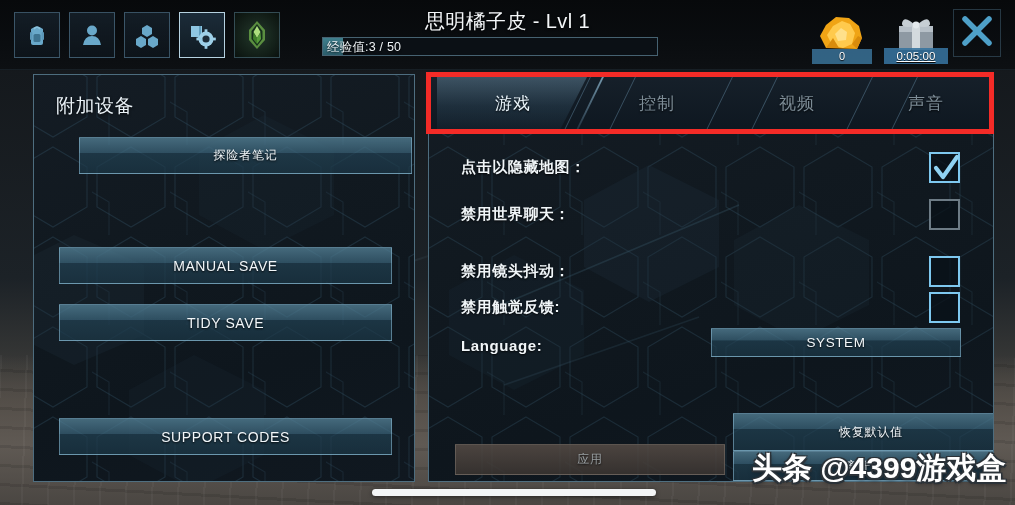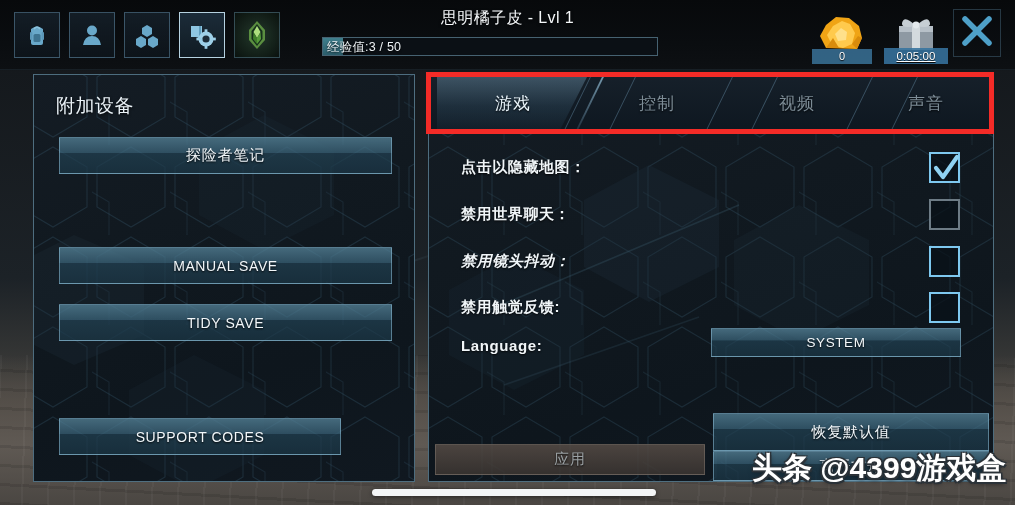--- a/index.html
+++ b/index.html
@@ -64,21 +64,21 @@
   .icon-btn.gem {
     border-color: rgba(90,130,150,.5);
     background: radial-gradient(circle at 50% 50%, rgba(40,64,48,.85), rgba(10,18,14,.9));
   }
   .icon-btn svg { display: block; }
 
   
   .title {
     position: absolute; left: 0; right: 0; top: 8px;
     text-align: center;
-    color: #f4f7f9; font-size: 16px; letter-spacing: .4px;
+    color: #f4f7f9; font-size: 20px; letter-spacing: .4px;
     text-shadow: 0 1px 3px rgba(0,0,0,.9);
   }
   .xpbar {
     position: absolute; left: 322px; top: 37px;
     width: 336px; height: 19px;
     border: 1px solid rgba(120,165,190,.55);
     background: #0b1015;
     overflow: hidden;
   }
   .xpfill {
@@ -135,21 +135,21 @@
 
   .gbtn {
     position: absolute;
     border: 1px solid rgba(140,190,215,.55);
     background: linear-gradient(180deg, rgba(86,132,154,.75) 0%, rgba(58,100,122,.72) 42%, rgba(34,66,84,.70) 43%, rgba(28,56,72,.70) 100%);
     color: #f2f7fa;
     display: flex; align-items: center; justify-content: center;
     font-size: 14px; letter-spacing: .6px;
     text-shadow: 0 1px 2px rgba(0,0,0,.85);
   }
-  .gbtn.cn { font-size: 15px; letter-spacing: .8px; }
+  .gbtn.cn { font-size: 12px; letter-spacing: .8px; margin-left: 20px; }
   .gbtn.disabled {
     background: linear-gradient(180deg, rgba(86,76,70,.85), rgba(60,54,50,.85));
     border-color: rgba(130,120,112,.5);
     color: #9aa0a3;
     font-family: Liberation Serif, serif;
   }
 
   
   #right-panel { left: 428px; top: 74px; width: 566px; height: 408px; }
 
@@ -361,21 +361,21 @@
     </div>
 
     <div class="panel-title">附加设备</div>
 
     <div class="gbtn cn" style="left:25px; top:62px; width:333px; height:37px;">探险者笔记</div>
 
     <div class="gbtn" style="left:25px; top:172px; width:333px; height:37px;">MANUAL SAVE</div>
 
     <div class="gbtn" style="left:25px; top:229px; width:333px; height:37px;">TIDY SAVE</div>
 
-    <div class="gbtn" style="left:25px; top:343px; width:282px; height:37px;">SUPPORT CODES</div>
+    <div class="gbtn" style="left:25px; top:343px; width:333px; height:37px;">SUPPORT CODES</div>
   </div>
 
   <div class="panel" id="right-panel">
     <div class="hexbg">
       <svg width="610" height="460" viewBox="0 0 610 460">
         <defs>
           <pattern id="hexR" width="78" height="90" patternUnits="userSpaceOnUse">
             <polygon points="39,2 73,22 73,62 39,82 5,62 5,22" fill="none" stroke="#4d7f9b" stroke-width="1.1" opacity=".40"></polygon>
             <polygon points="0,47 17,57 17,90 0,100 -17,90 -17,57" fill="none" stroke="#4d7f9b" stroke-width="1.1" opacity=".28"></polygon>
           </pattern>
@@ -409,21 +409,21 @@
           <path d="M4 16 L11 25 L25 5" stroke="#8fd2f2" stroke-width="4.2" fill="none" stroke-linecap="round" stroke-linejoin="round"></path>
         </svg>
       </span>
     </div>
 
     <div class="srow" style="top:119px;">
       <span class="slabel">禁用世界聊天：</span>
       <span class="chk dim"></span>
     </div>
 
-    <div class="srow" style="top:166px;font-style:italic;">
+    <div class="srow" style="top:176px;">
       <span class="slabel">禁用镜头抖动：</span>
       <span class="chk"></span>
     </div>
 
     <div class="srow" style="top:212px;">
       <span class="slabel">禁用触觉反馈:</span>
       <span class="chk"></span>
     </div>
 
     <div class="srow" style="top:250px;">

